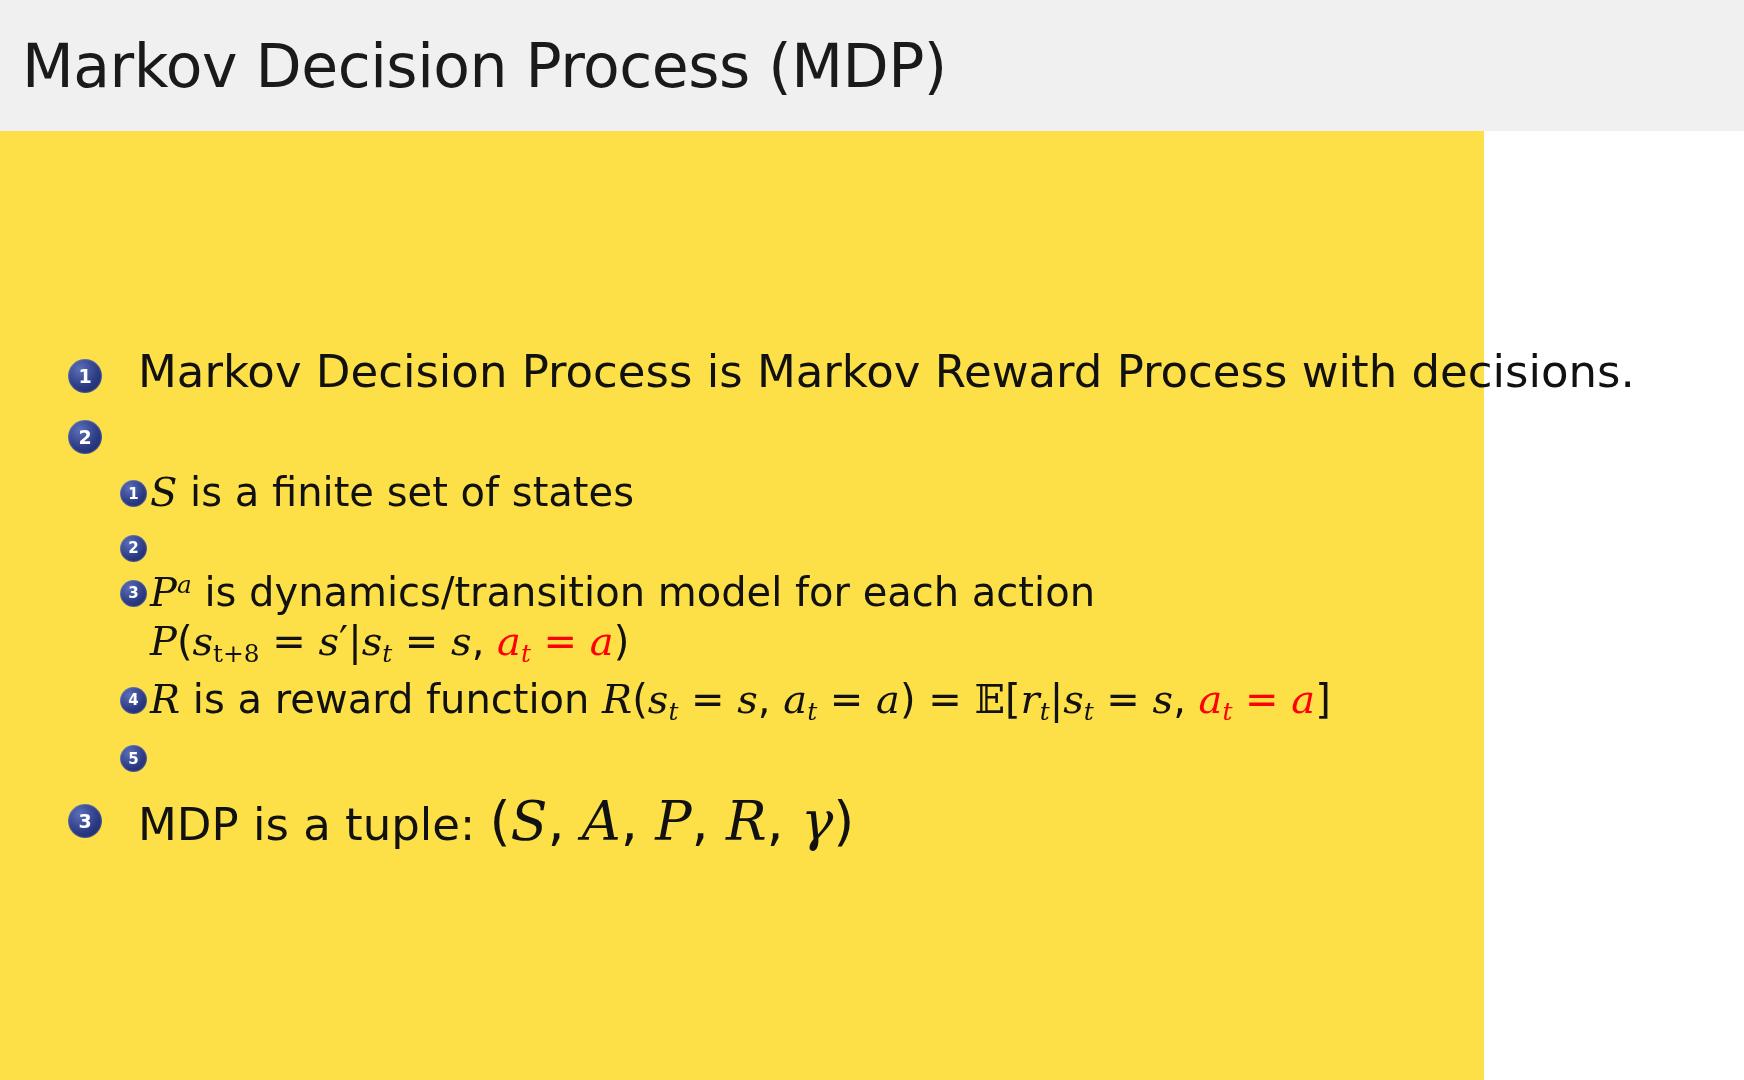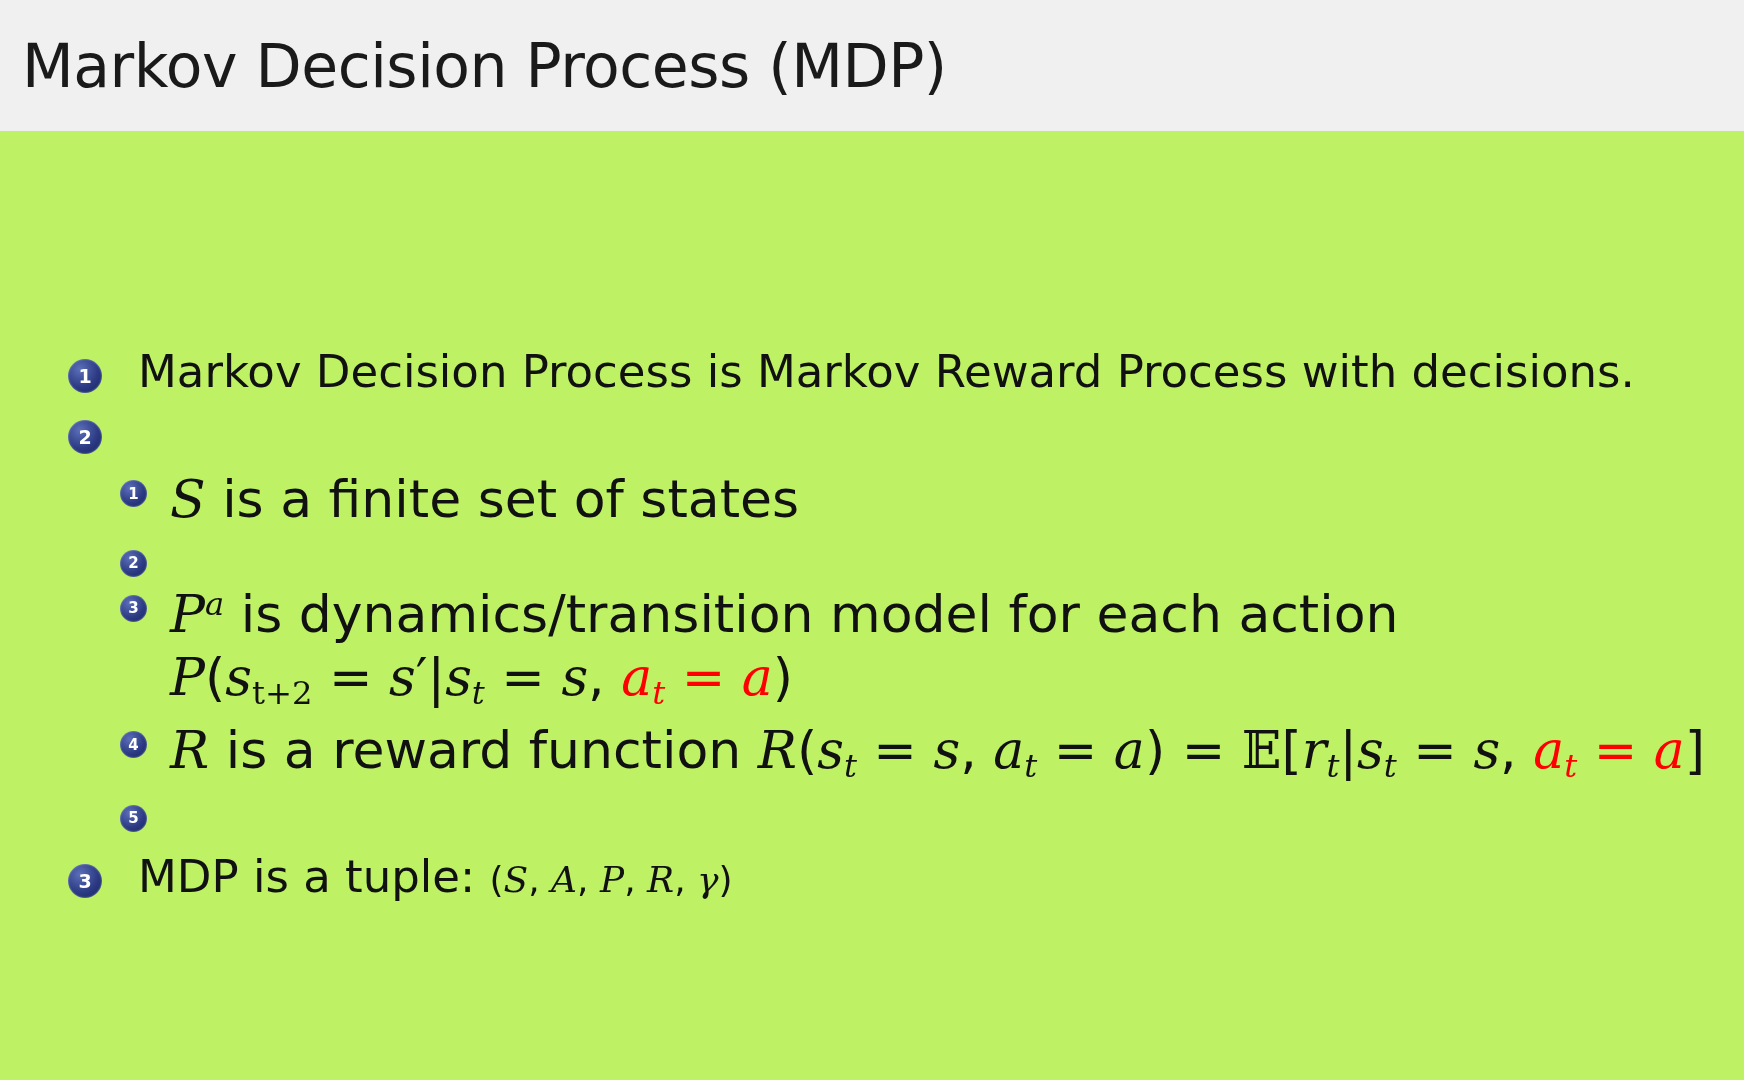--- a/index.html
+++ b/index.html
@@ -9,23 +9,23 @@
   }
   body {
     width: 1744px;
     height: 1080px;
     font-family: "DejaVu Sans", sans-serif;
     color: #000000;
     overflow: hidden;
   }
   .slide {
     position: relative;
-    width: 1744px;
+    width: 1484px;
     height: 1080px;
-    background: #bef264;
+    background: #fde047;
   }
   .title-bar {
     position: absolute;
     left: 0;
     top: 0;
     width: 1744px;
     height: 131px;
     background: #f0f0f0;
     display: flex;
     align-items: center;
@@ -85,22 +85,22 @@
     margin-left: 120px;
     margin-top: 14px;
     margin-bottom: 18px;
   }
   .item-l2 {
     display: flex;
     align-items: flex-start;
     margin-bottom: 6px;
   }
   .item-l2 > .text {
-    margin-left: 23px;
-    font-size: 52px;
+    margin-left: 3px;
+    font-size: 40px;
     line-height: 1.22;
     color: #111111;
   }
   .red { color: #ff0000; }
   .mathvar {
     font-family: "DejaVu Serif", serif;
     font-style: italic;
   }
   .mathup {
     font-family: "DejaVu Serif", serif;
@@ -112,21 +112,21 @@
   }
   sup {
     font-size: 0.62em;
     vertical-align: 0.52em;
   }
   .bb {
     font-family: "DejaVu Serif", serif;
     font-style: normal;
   }
   .tuple {
-    font-size: 36px;
+    font-size: 54px;
   }
   .line2 {
     margin-left: 0px;
   }
   .nowrap { white-space: nowrap; text-align: right; }
 </style>
 </head>
 <body>
 
 <div class="slide">
@@ -157,21 +157,21 @@
 
       <div class="item-l2">
         <span class="num lvl2">2</span>
       </div>
 
       <div class="item-l2">
         <span class="num lvl2">3</span>
         <span class="text">
           <span class="mathvar">P</span><sup class="mathvar">a</sup> is dynamics/transition model for each action<br>
           <span class="line2">
-            <span class="mathvar">P</span>(<span class="mathvar">s</span><sub class="mathup">t+2</sub> = <span class="mathvar">s</span>′|<span class="mathvar">s</span><sub class="mathvar">t</sub> = <span class="mathvar">s</span>, <span class="red"><span class="mathvar">a</span><sub class="mathvar">t</sub> = <span class="mathvar">a</span></span>)
+            <span class="mathvar">P</span>(<span class="mathvar">s</span><sub class="mathup">t+8</sub> = <span class="mathvar">s</span>′|<span class="mathvar">s</span><sub class="mathvar">t</sub> = <span class="mathvar">s</span>, <span class="red"><span class="mathvar">a</span><sub class="mathvar">t</sub> = <span class="mathvar">a</span></span>)
           </span>
         </span>
       </div>
 
       <div class="item-l2">
         <span class="num lvl2">4</span>
         <span class="text">
           <span class="mathvar">R</span> is a reward function <span class="nowrap"><span class="mathvar">R</span>(<span class="mathvar">s</span><sub class="mathvar">t</sub> = <span class="mathvar">s</span>, <span class="mathvar">a</span><sub class="mathvar">t</sub> = <span class="mathvar">a</span>) = <span class="bb">𝔼</span>[<span class="mathvar">r</span><sub class="mathvar">t</sub>|<span class="mathvar">s</span><sub class="mathvar">t</sub> = <span class="mathvar">s</span>, <span class="red"><span class="mathvar">a</span><sub class="mathvar">t</sub> = <span class="mathvar">a</span></span>]</span>
         </span>
       </div>

